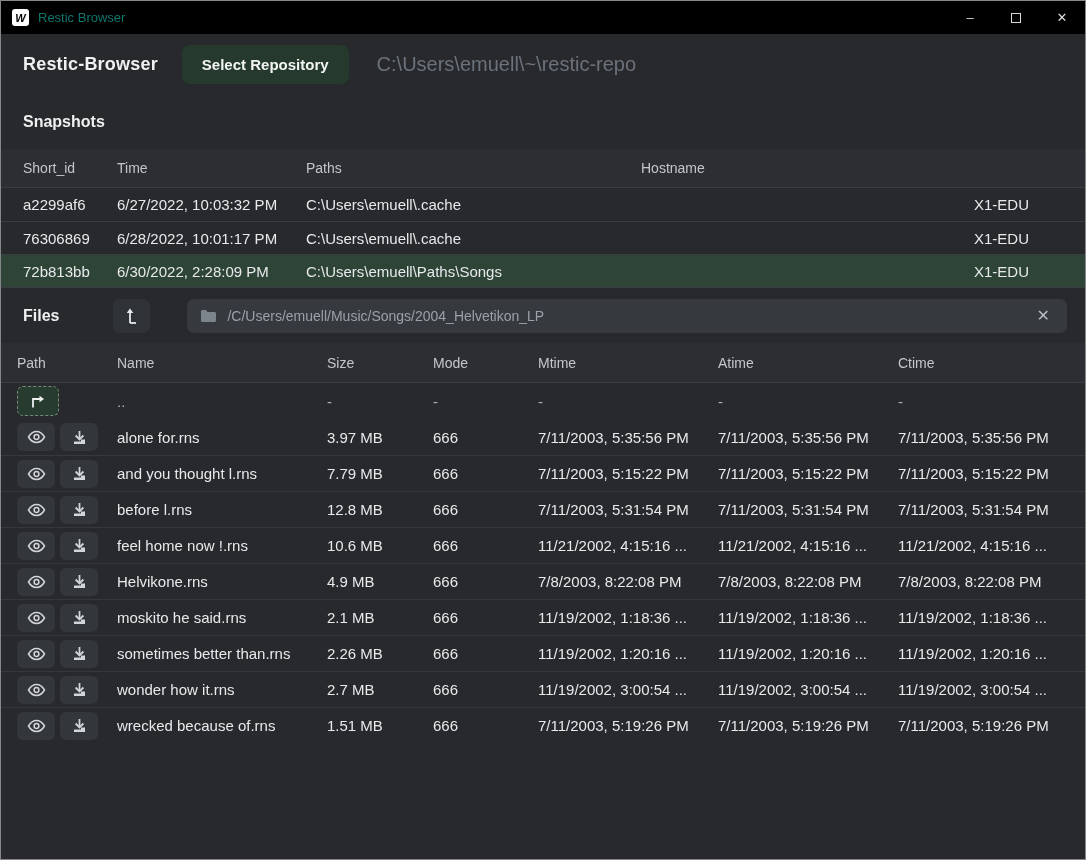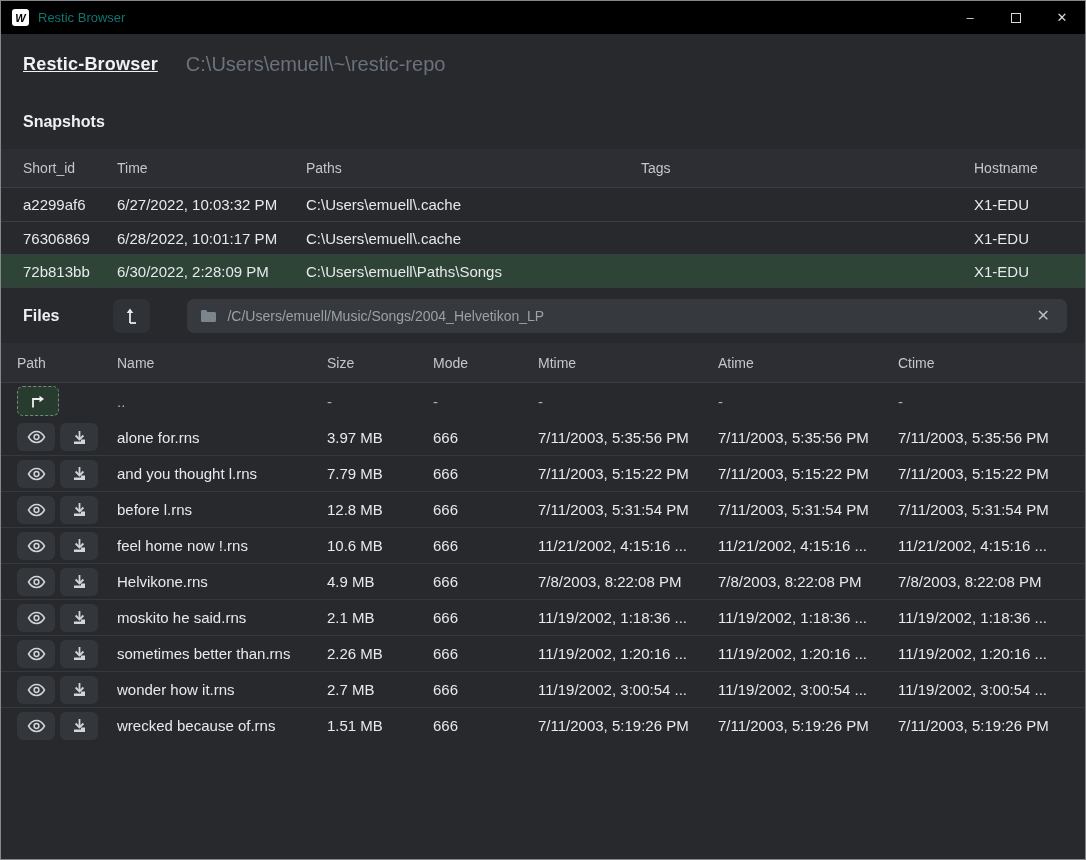--- a/index.html
+++ b/index.html
@@ -27,21 +27,21 @@
   .win-controls { margin-left:auto; display:flex; height:100%; }
   .win-btn {
     width:46px; height:100%; display:flex; align-items:center; justify-content:center;
     color:#d9dadb; font-size:13px; cursor:default;
   }
   .max-box { width:10px; height:10px; border:1px solid #d9dadb; display:inline-block; }
   
   .header {
     height:60px; display:flex; align-items:center; padding:0 22px; flex:0 0 auto;
   }
-  .app-title { font-size:18px; font-weight:bold; color:#eff1f2; letter-spacing:.2px;text-decoration:underline; }
+  .app-title { font-size:18px; font-weight:bold; color:#eff1f2; letter-spacing:.2px; }
   .select-repo-btn {
     margin-left:24px; padding:11px 20px; background:#25392c; color:#f3f5f4;
     border:none; border-radius:8px; font-family:inherit;
     font-size:15px; font-weight:bold; cursor:pointer;
   }
   .repo-path { margin-left:28px; font-size:20px; color:#6b727b; }
   
   .section-heading {
     height:55px; display:flex; align-items:center; padding:0 22px;
     font-size:16px; font-weight:bold; color:#eef0f1; flex:0 0 auto;
@@ -121,31 +121,31 @@
       <div class="win-btn">–</div>
       <div class="win-btn">
           <span class="max-box"></span>
         </div>
       <div class="win-btn">✕</div>
     </div>
   </div>
 
   <div class="header">
     <span class="app-title">Restic-Browser</span>
+    <button class="select-repo-btn">Select Repository</button>
     <span class="repo-path">C:\Users\emuell\~\restic-repo</span>
   </div>
 
   <div class="section-heading">Snapshots</div>
 
   <div class="snap-table">
     <div class="snap-head">
       <span>Short_id</span>
       <span>Time</span>
       <span>Paths</span>
-      <span>Tags</span>
       <span>Hostname</span>
     </div>
     <div id="snap-body">
         <div class="snap-row">
     <span>a2299af6</span>
     <span>6/27/2022, 10:03:32 PM</span>
     <span>C:\Users\emuell\.cache</span>
     <span></span>
     <span>X1-EDU</span>
   </div>

